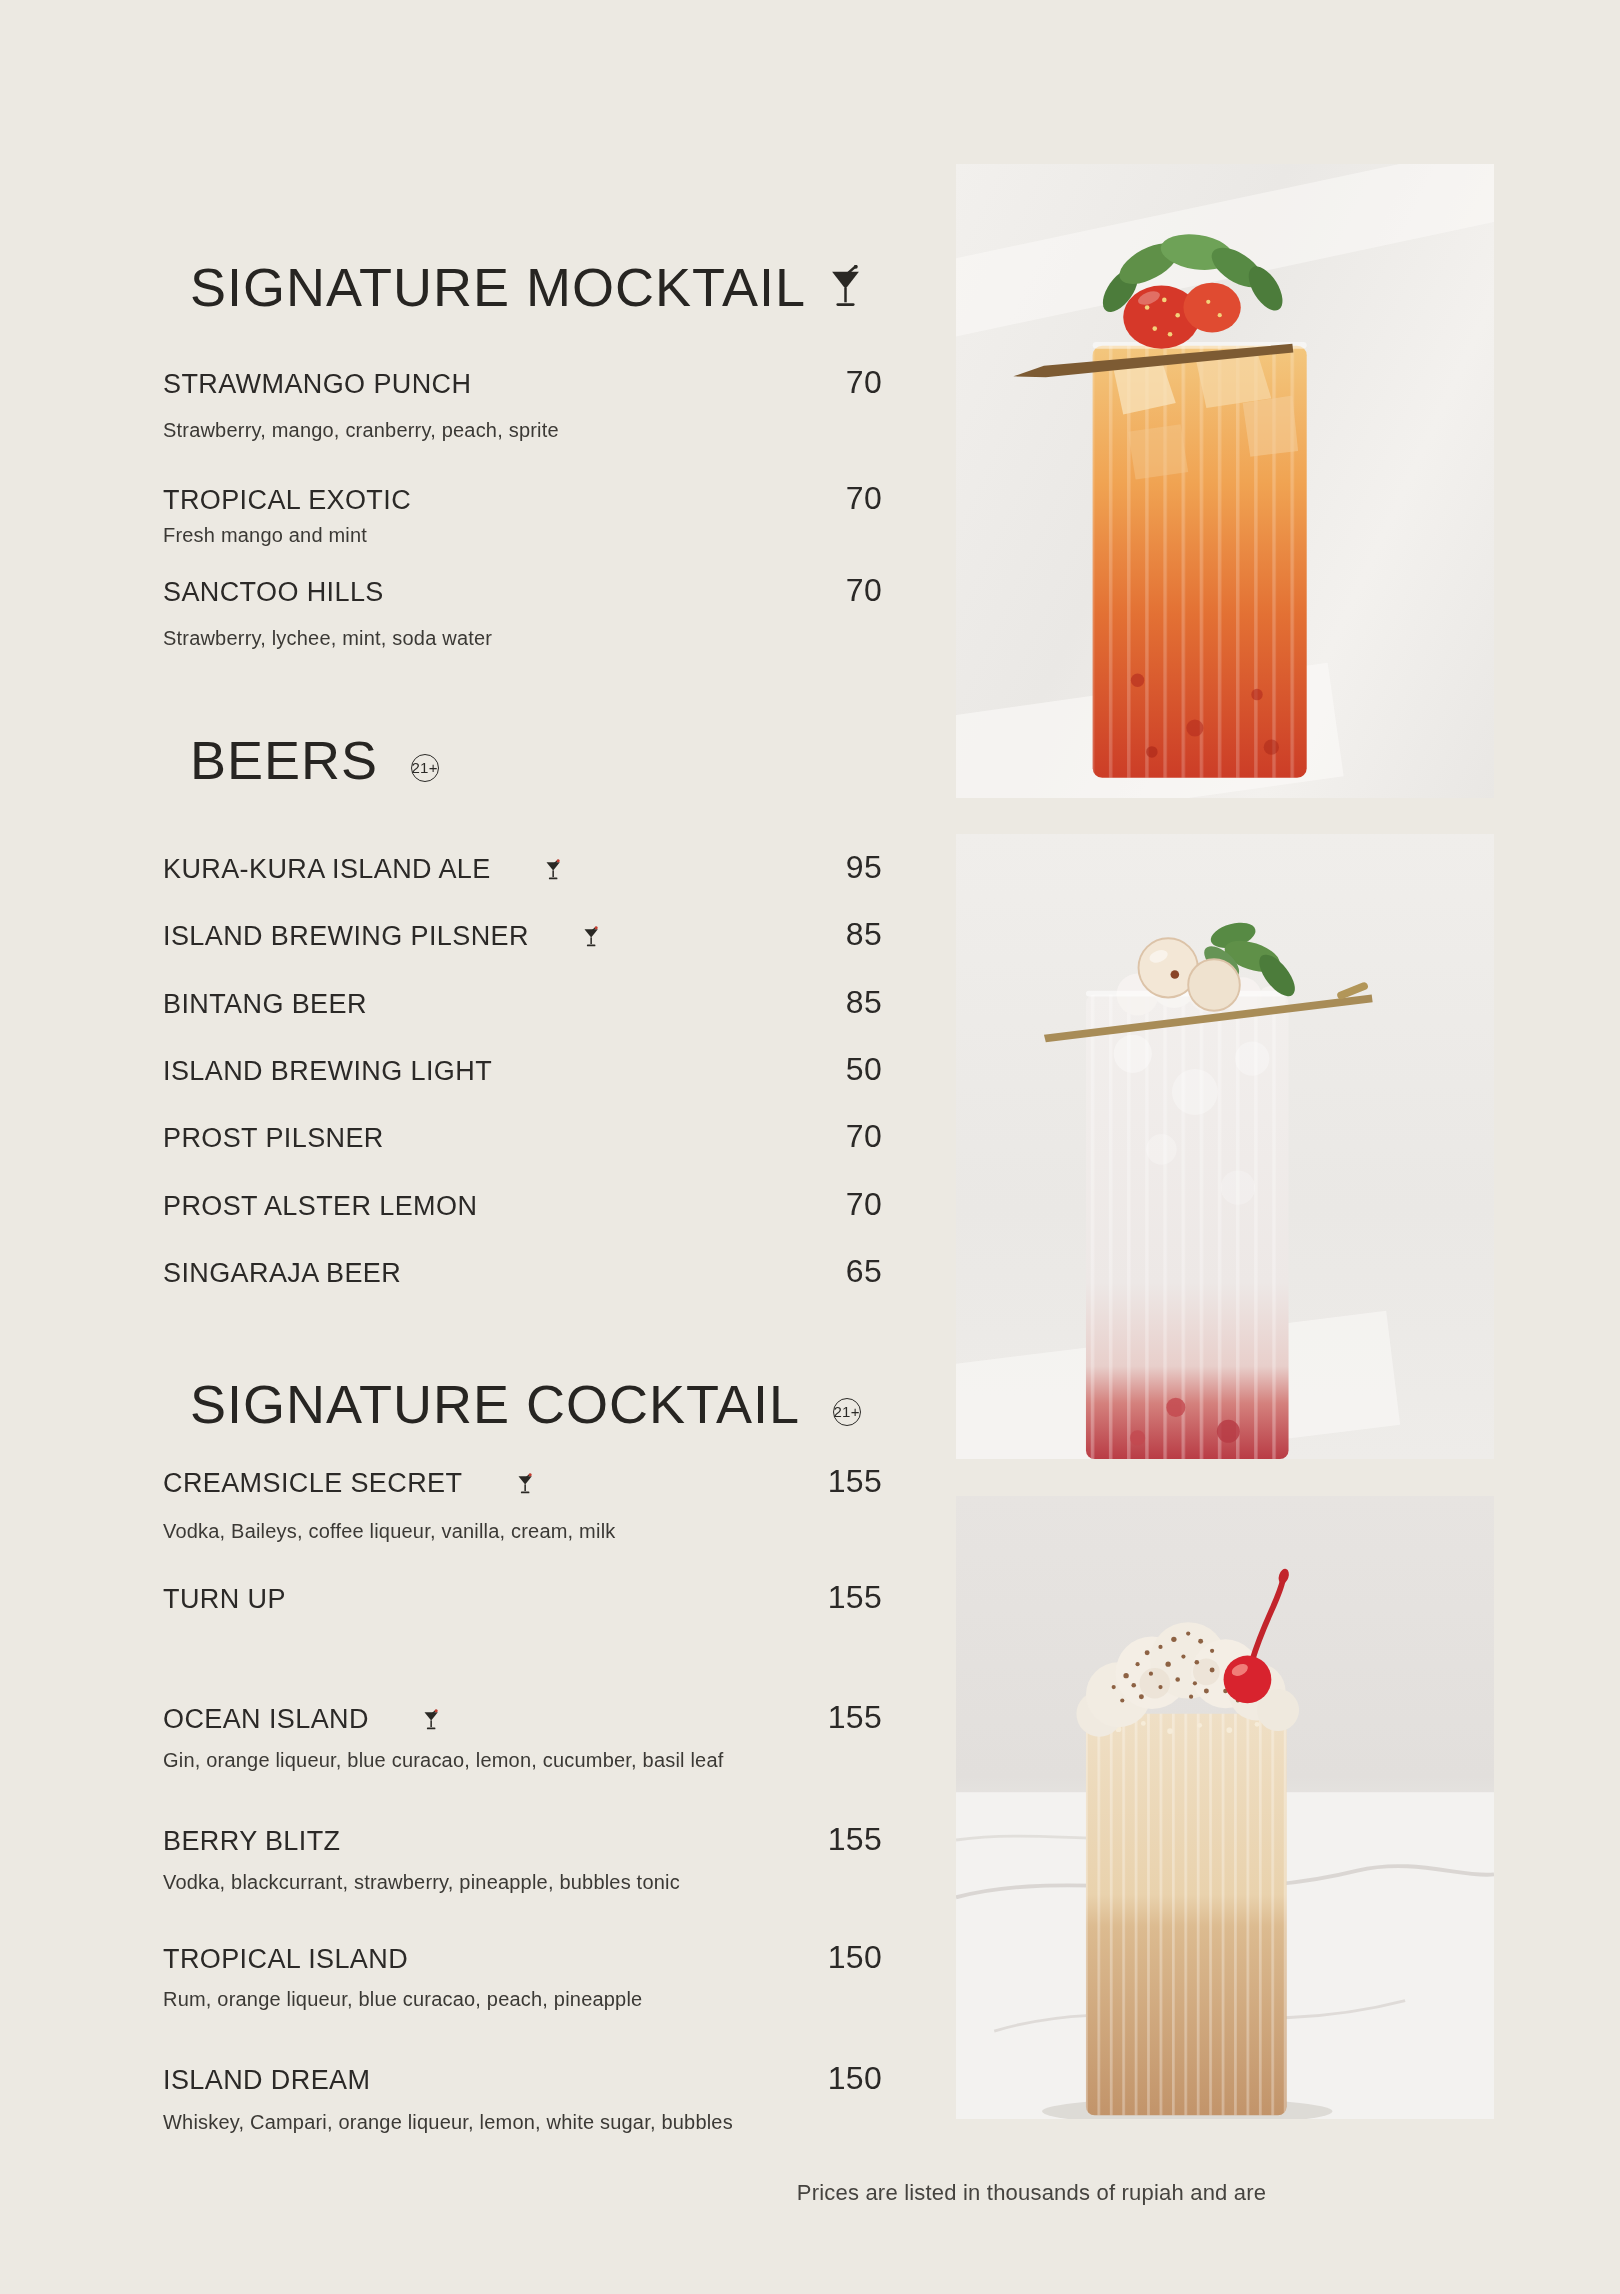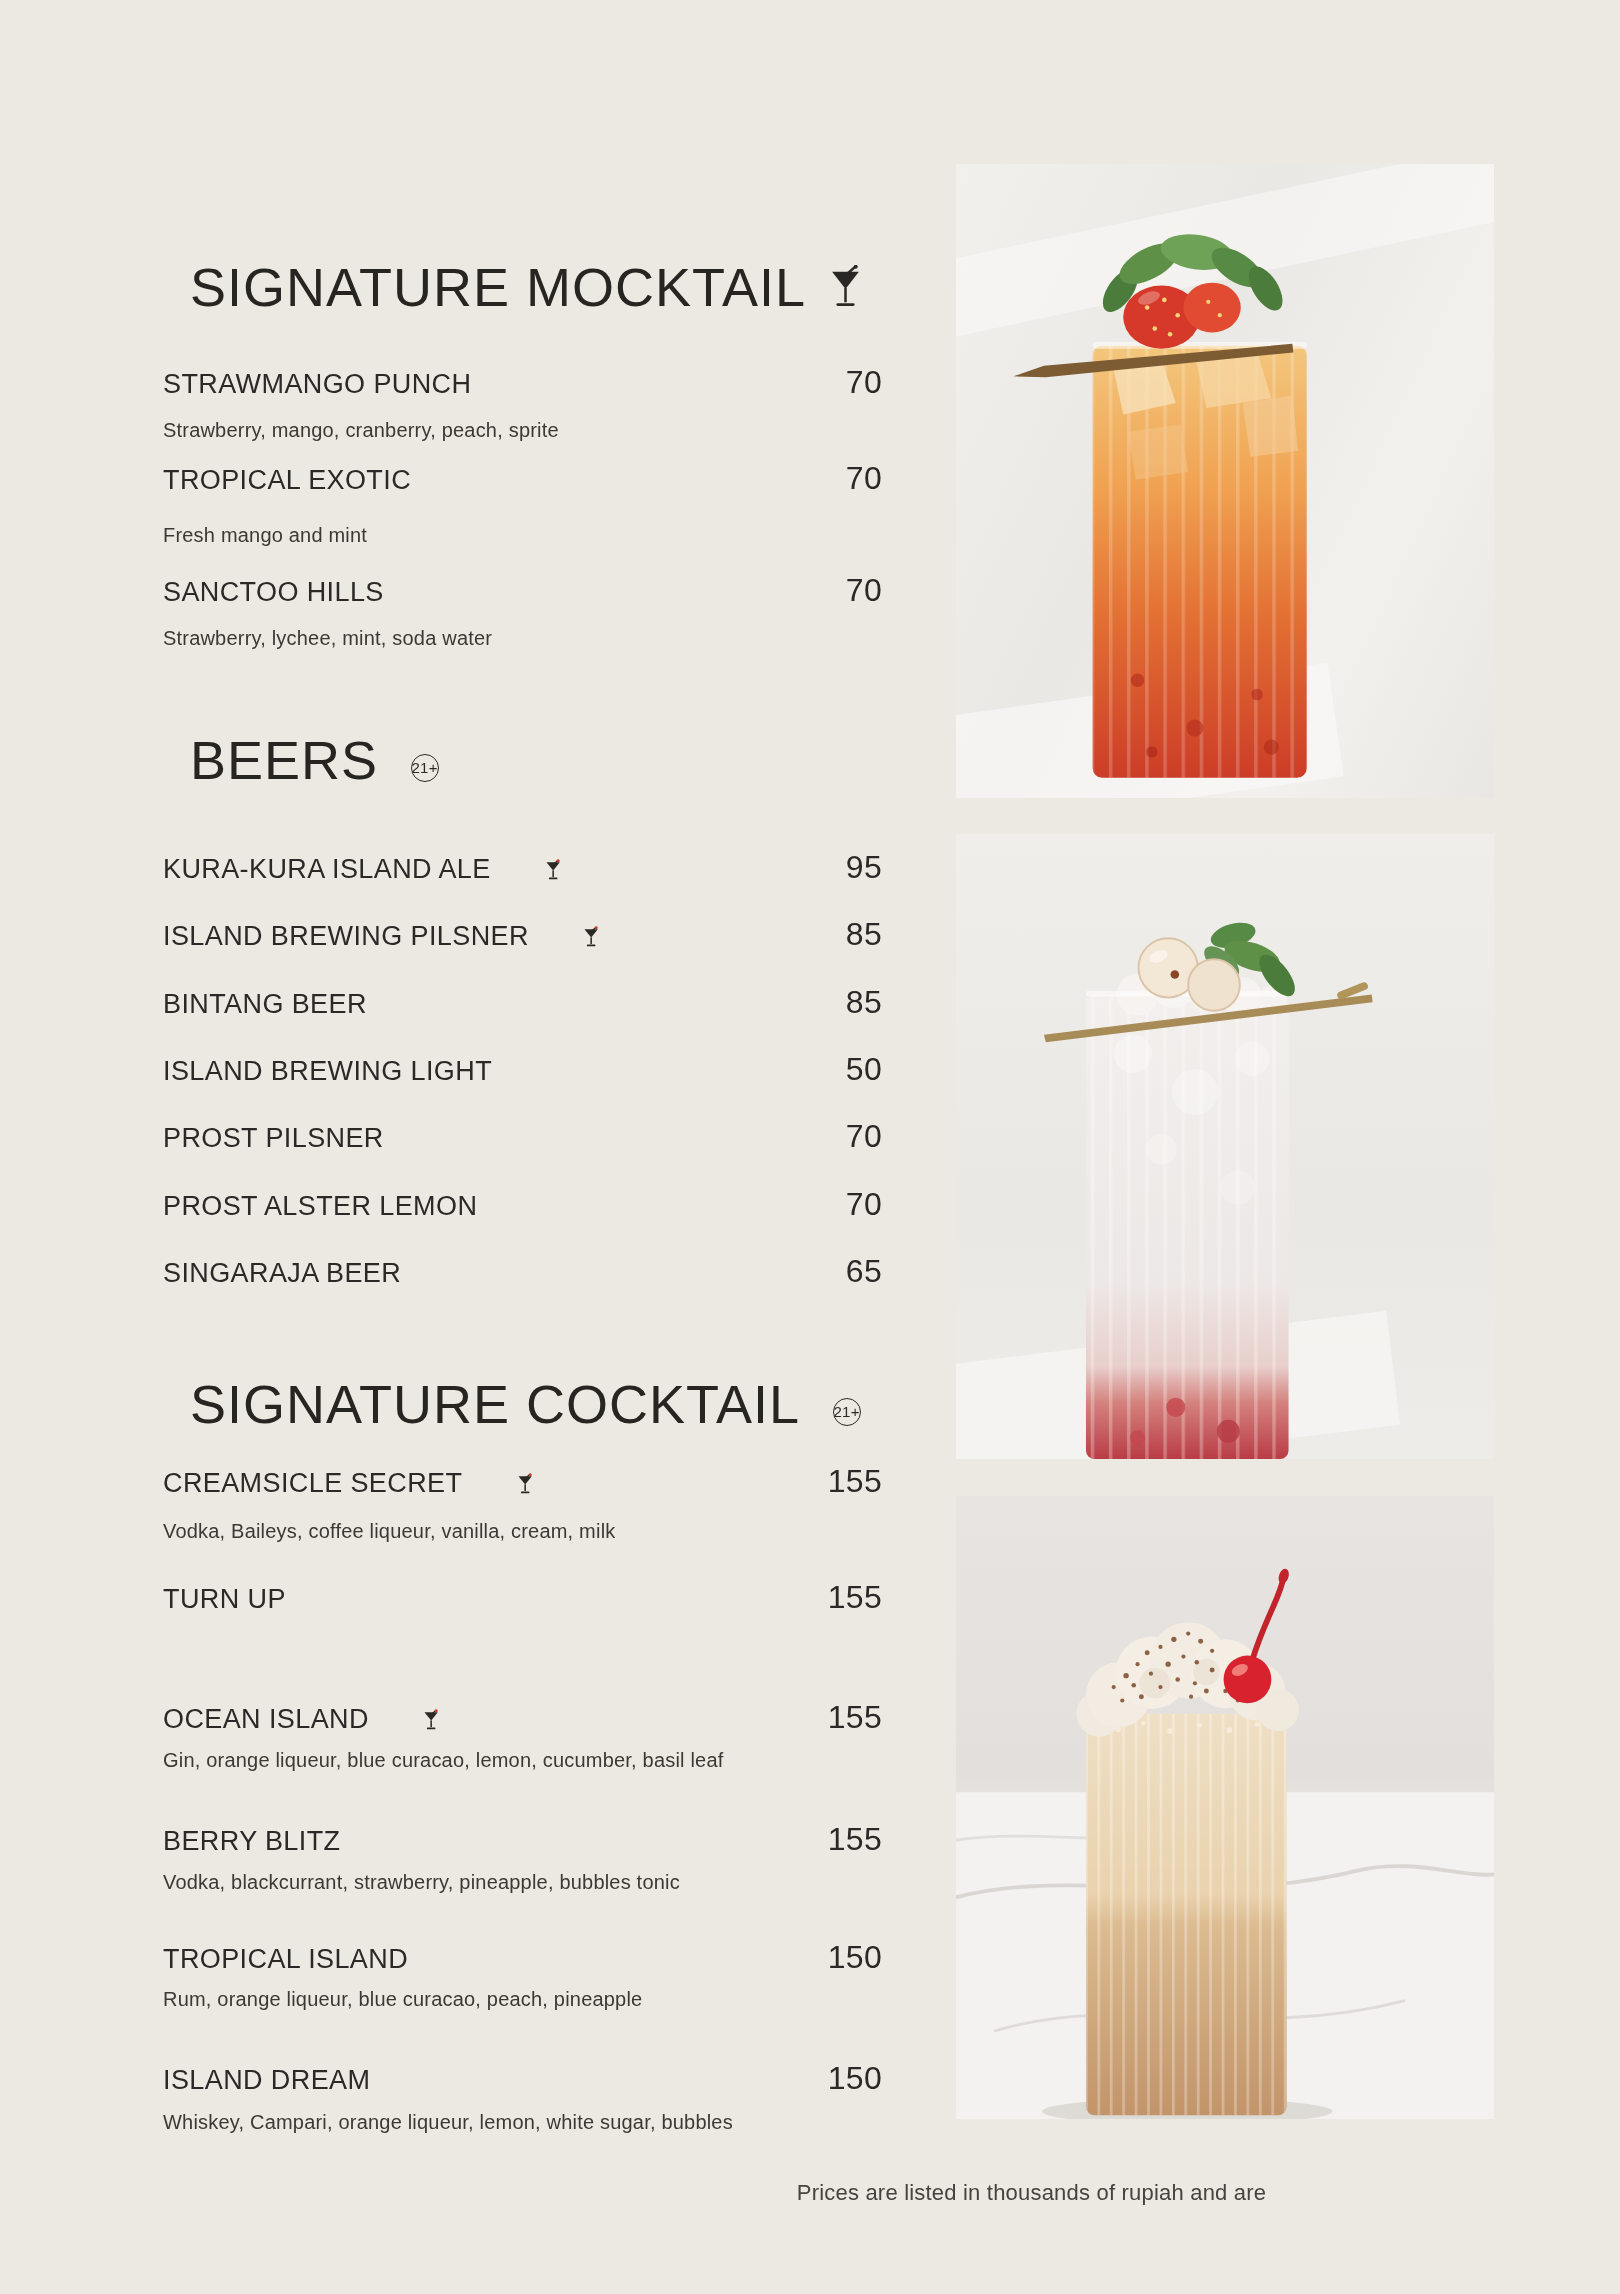--- a/index.html
+++ b/index.html
@@ -37,21 +37,21 @@
   .marker-icon{margin-left:15.3px;align-self:center;display:inline-flex;transform:translateY(1.9px);}
   .price{margin-left:auto;font-size:32px;letter-spacing:0.3px;color:#2B2927;}
   .item-desc{
     position:absolute;left:163px;width:726px;
     font-size:20px;letter-spacing:0.2px;color:#3B3935;
     white-space:nowrap;
   }
   
   #t0{top:256px}
   #s0i0n{top:364px}  #s0i0d{top:419px}
-  #s0i1n{top:460px}  #s0i1d{top:524px}
+  #s0i1n{top:480px}  #s0i1d{top:524px}
   #s0i2n{top:572px}  #s0i2d{top:627px}
   #t1{top:729px}
   #s1i0n{top:849px}
   #s1i1n{top:916px}
   #s1i2n{top:984px}
   #s1i3n{top:1051px}
   #s1i4n{top:1118px}
   #s1i5n{top:1186px}
   #s1i6n{top:1253px}
   #t2{top:1373px}

